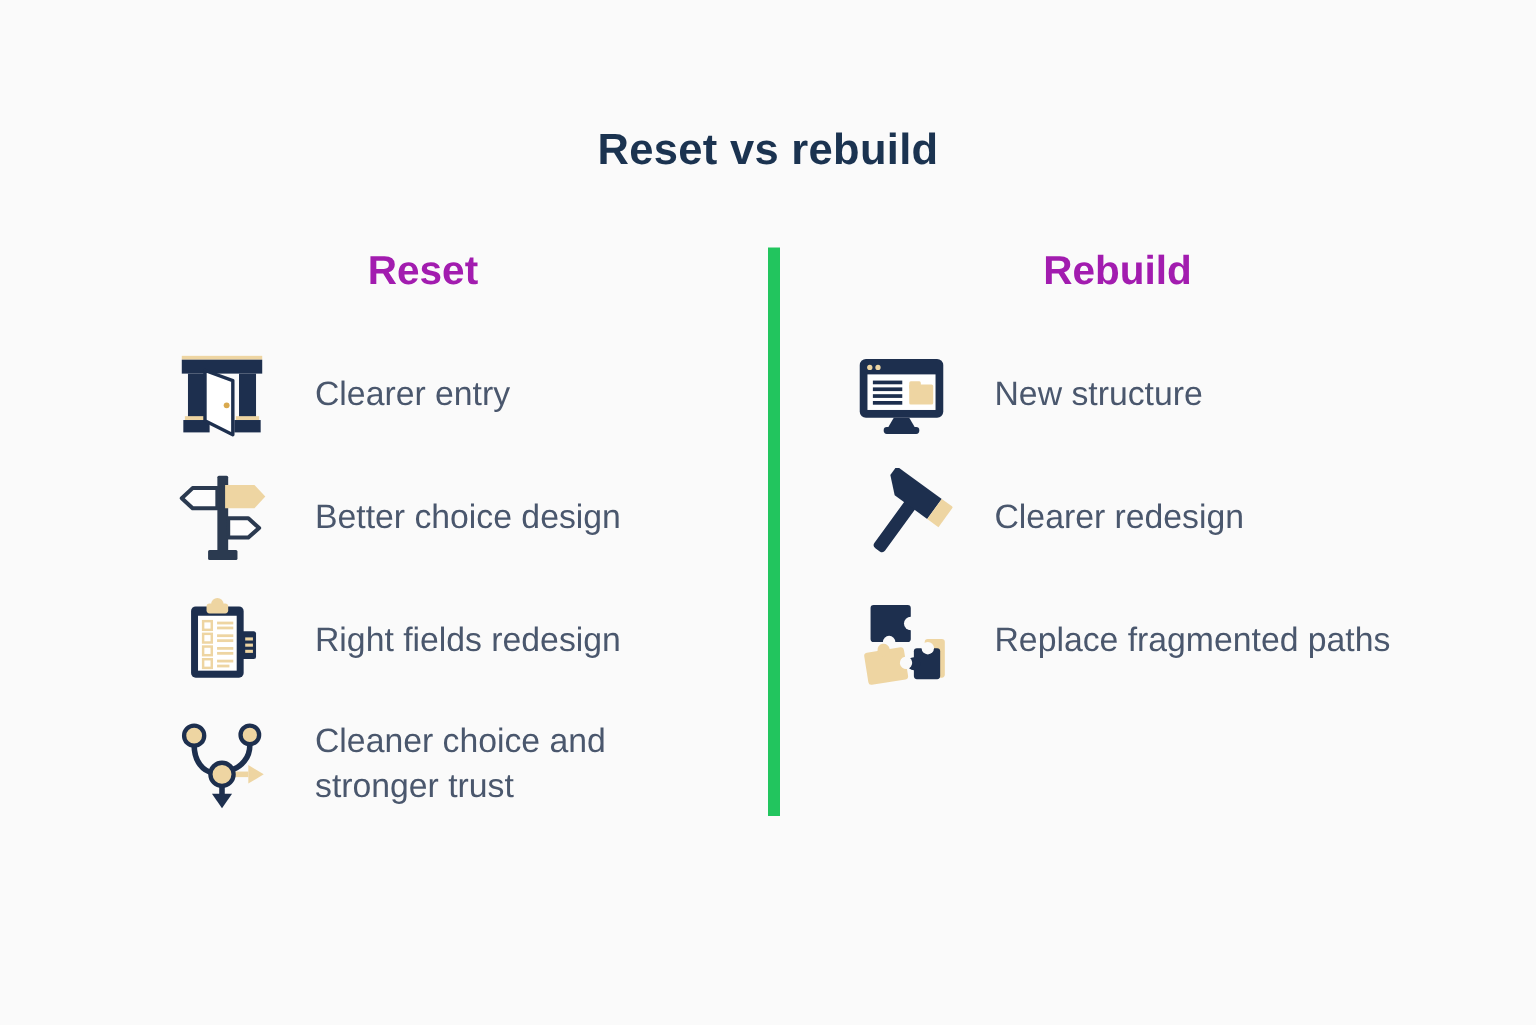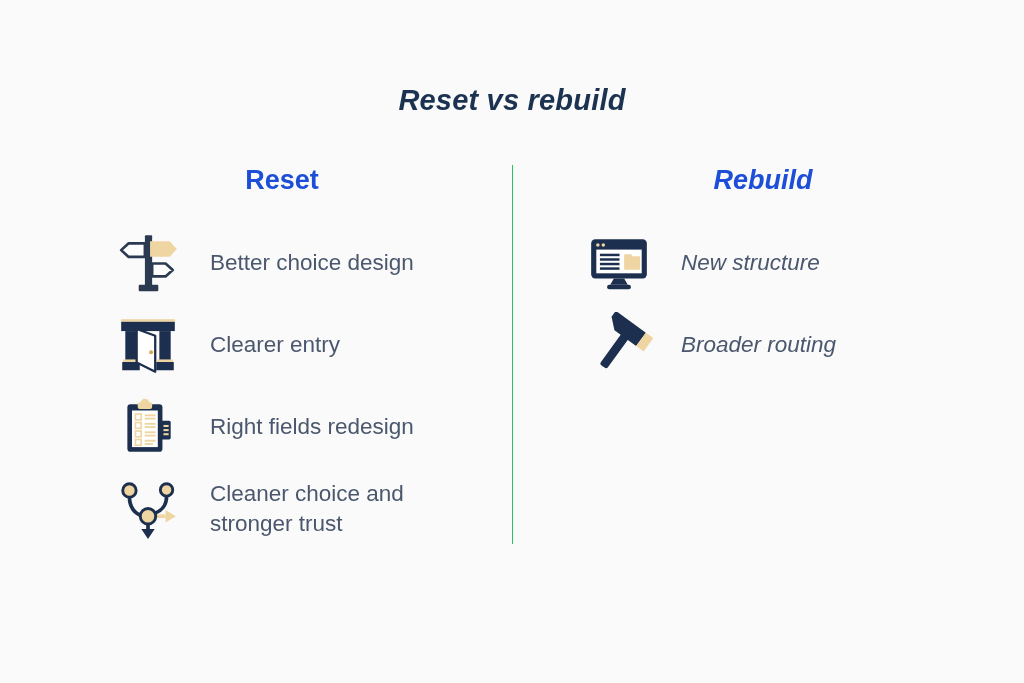--- a/index.html
+++ b/index.html
@@ -19,40 +19,38 @@
   .title {
     position: absolute;
     top: 84px;
     left: 0;
     width: 100%;
     text-align: center;
     font-size: 29px;
     font-weight: 700;
     letter-spacing: 0.2px;
     color: #1b3350;
-    font-style: italic;
   }
   .columns {
     position: absolute;
     top: 165px;
     left: 62px;
     width: 900px;
     display: grid;
     grid-template-columns: 1fr 1fr;
   }
   .col { padding: 0 0 0 50px; }
   .col-right {
-    border-left: 1px solid #22c55e;
-    padding-left: 70px;
-    font-style: italic;
+    border-left: 8px solid #22c55e;
+    padding-left: 45px;
   }
   .col-header {
     font-size: 27px;
     font-weight: 700;
-    color: #1d4ed8;
+    color: #a21caf;
     text-align: center;
     margin-bottom: 32px;
     width: 340px;
   }
   .col-right .col-header { width: 360px; }
   .rows { display: flex; flex-direction: column; gap: 12px; }
   .row { display: flex; align-items: center; gap: 26px; min-height: 70px; }
   .icon-box { width: 72px; height: 70px; flex: 0 0 72px; display: flex; align-items: center; justify-content: center; }
   .icon-box svg { width: 68px; height: 66px; display: block; }
   .label {
@@ -72,46 +70,46 @@
 
   <div class="columns">
 
     <div class="col col-left">
       <div class="col-header">Reset</div>
       <div class="rows">
 
         <div class="row">
           <div class="icon-box">
             <svg viewBox="0 0 64 64">
-              <rect x="29" y="5" width="7" height="49" rx="1" fill="#2b3a50"></rect>
-              <rect x="23" y="53" width="19" height="6.5" rx="1" fill="#2b3a50"></rect>
-              <polygon points="34,11 53,11 60,18.5 53,26 34,26" fill="#eed5a2"></polygon>
-              <polygon points="29,13 13,13 6,19.5 13,26 29,26" fill="#fdfdfd" stroke="#2b3a50" stroke-width="2.6" stroke-linejoin="round"></polygon>
-              <polygon points="36,32.5 49,32.5 56,38.8 49,45 36,45" fill="#fdfdfd" stroke="#2b3a50" stroke-width="2.6" stroke-linejoin="round"></polygon>
-            </svg>
-          </div>
-          <div class="label">Better choice design</div>
-        </div>
-
-        <div class="row">
-          <div class="icon-box">
-            <svg viewBox="0 0 64 64">
               <rect x="6" y="7" width="52" height="2.5" fill="#eed5a2"></rect>
               <rect x="6" y="9.5" width="52" height="9" fill="#1d2f4e"></rect>
               <rect x="10" y="18.5" width="11" height="29" fill="#1d2f4e"></rect>
               <rect x="43" y="18.5" width="11" height="29" fill="#1d2f4e"></rect>
               <rect x="8" y="46" width="15" height="2.5" fill="#eed5a2"></rect>
               <rect x="41" y="46" width="15" height="2.5" fill="#eed5a2"></rect>
               <rect x="7" y="48.5" width="17" height="8" fill="#1d2f4e"></rect>
               <rect x="40" y="48.5" width="17" height="8" fill="#1d2f4e"></rect>
               <polygon points="21,16.5 39,23 39,58 21,49" fill="#ffffff" stroke="#1d2f4e" stroke-width="2.2" stroke-linejoin="round"></polygon>
               <circle cx="35" cy="39" r="1.9" fill="#d9a94e"></circle>
             </svg>
           </div>
           <div class="label">Clearer entry</div>
+        </div>
+
+        <div class="row">
+          <div class="icon-box">
+            <svg viewBox="0 0 64 64">
+              <rect x="29" y="5" width="7" height="49" rx="1" fill="#2b3a50"></rect>
+              <rect x="23" y="53" width="19" height="6.5" rx="1" fill="#2b3a50"></rect>
+              <polygon points="34,11 53,11 60,18.5 53,26 34,26" fill="#eed5a2"></polygon>
+              <polygon points="29,13 13,13 6,19.5 13,26 29,26" fill="#fdfdfd" stroke="#2b3a50" stroke-width="2.6" stroke-linejoin="round"></polygon>
+              <polygon points="36,32.5 49,32.5 56,38.8 49,45 36,45" fill="#fdfdfd" stroke="#2b3a50" stroke-width="2.6" stroke-linejoin="round"></polygon>
+            </svg>
+          </div>
+          <div class="label">Better choice design</div>
         </div>
 
         <div class="row">
           <div class="icon-box">
             <svg viewBox="0 0 64 64">
               <rect x="44" y="26" width="10" height="18" rx="1.5" fill="#1d2f4e"></rect>
               <rect x="47" y="30" width="5" height="2" fill="#eed5a2"></rect>
               <rect x="47" y="34" width="5" height="2" fill="#eed5a2"></rect>
               <rect x="47" y="38" width="5" height="2" fill="#eed5a2"></rect>
               <rect x="12" y="10" width="34" height="46" rx="3" fill="#1d2f4e"></rect>
@@ -189,21 +187,40 @@
         <div class="row">
           <div class="icon-box">
             <svg viewBox="0 0 64 64">
               <g transform="rotate(36 32 32)">
                 <rect x="27.5" y="20" width="8.5" height="38" rx="2.5" fill="#1d2f4e"></rect>
                 <polygon points="10,7 46,7 46,23 20,23 10,14" fill="#1d2f4e"></polygon>
                 <rect x="46" y="7" width="9" height="16" fill="#eed5a2"></rect>
               </g>
             </svg>
           </div>
-          <div class="label">Broader routing</div>
-        </div>
-
+          <div class="label">Clearer redesign</div>
+        </div>
+
+        <div class="row">
+          <div class="icon-box">
+            <svg viewBox="0 0 64 64">
+              <rect x="47" y="31" width="13" height="25" rx="2" fill="#eed5a2"></rect>
+              <rect x="40" y="37" width="17" height="20" rx="2" fill="#1d2f4e"></rect>
+              <circle cx="40" cy="47" r="4.2" fill="#1d2f4e"></circle>
+              <circle cx="49" cy="37" r="4" fill="#fafafa"></circle>
+              <rect x="12" y="9" width="26" height="24" rx="2" fill="#1d2f4e"></rect>
+              <circle cx="38" cy="21" r="4.4" fill="#fafafa"></circle>
+              <circle cx="24" cy="33" r="4" fill="#fafafa"></circle>
+              <g transform="rotate(-9 22 48)">
+                <rect x="9" y="38" width="26" height="21" rx="2" fill="#eed5a2"></rect>
+                <circle cx="22" cy="38" r="4" fill="#eed5a2"></circle>
+                <circle cx="35" cy="48.5" r="4" fill="#fafafa"></circle>
+              </g>
+            </svg>
+          </div>
+          <div class="label">Replace fragmented paths</div>
+        </div>
 
       </div>
     </div>
 
   </div>
 </div>
 
 </body></html>

